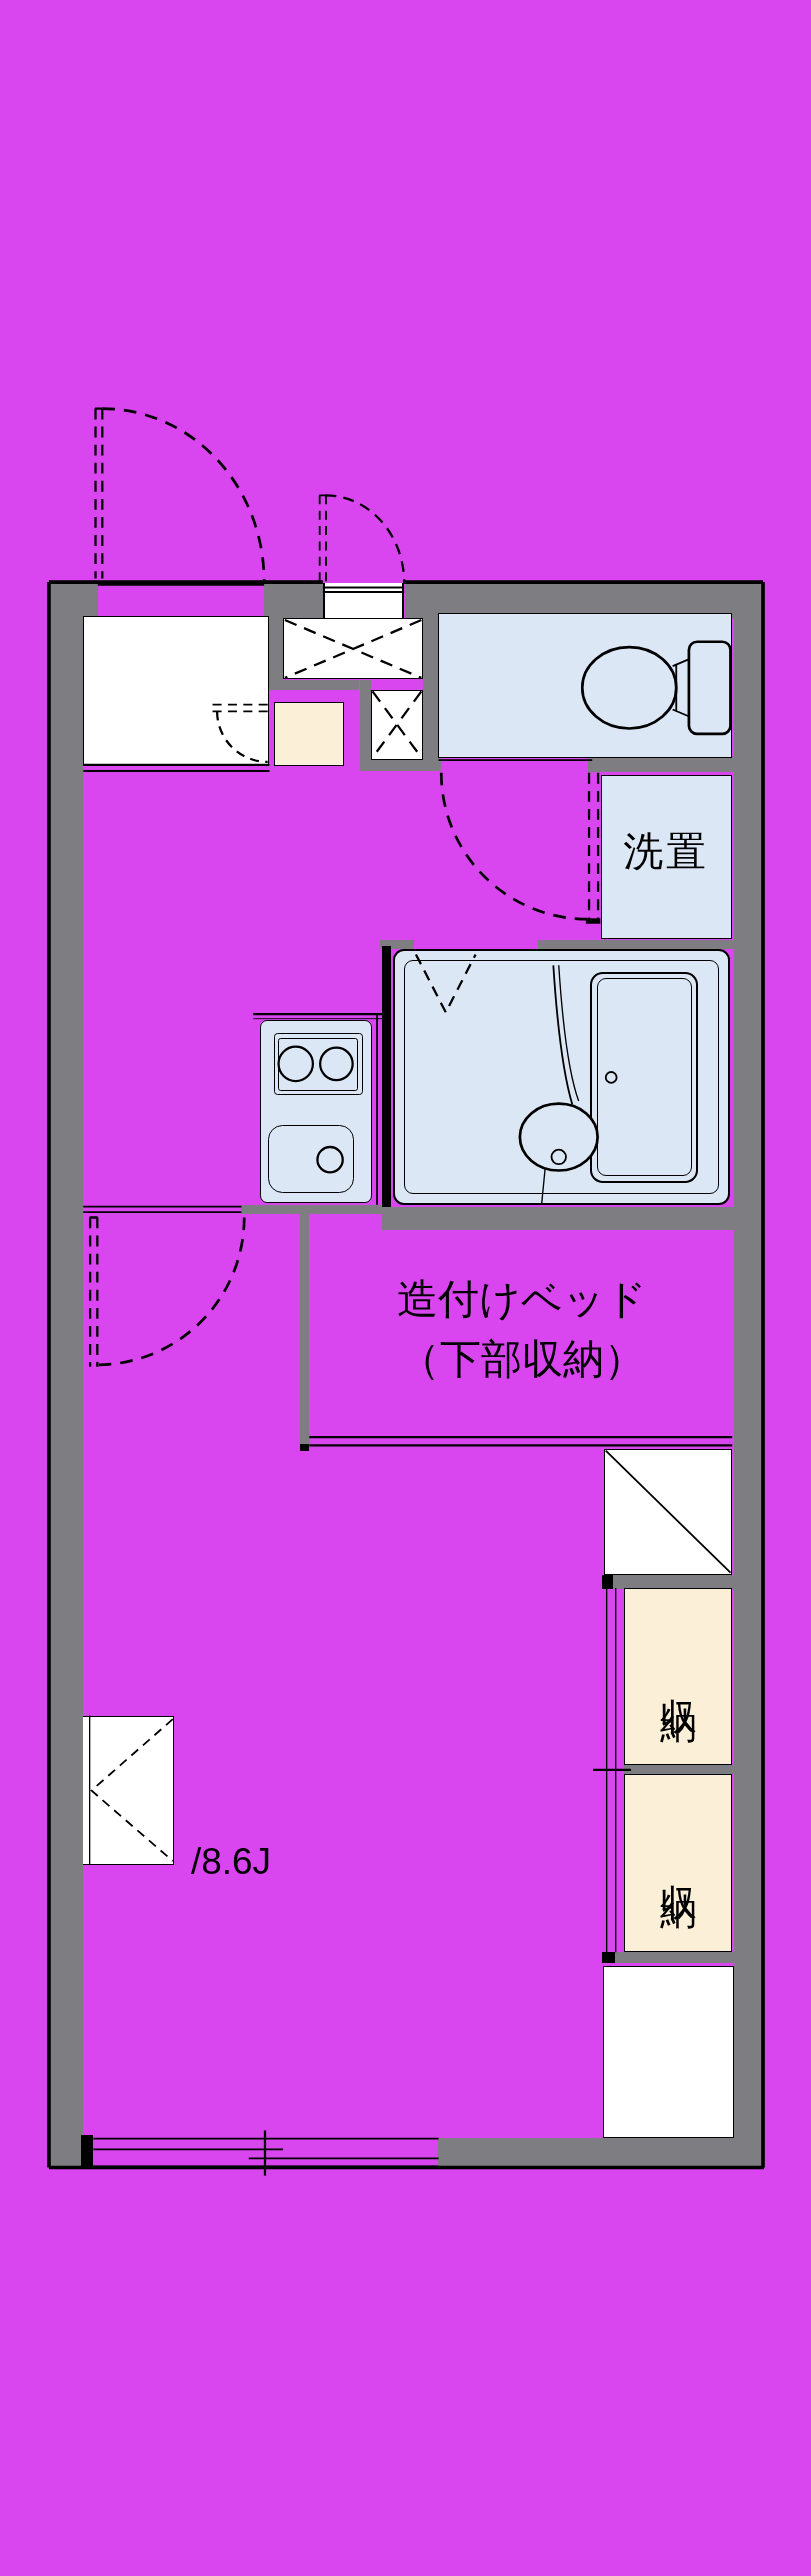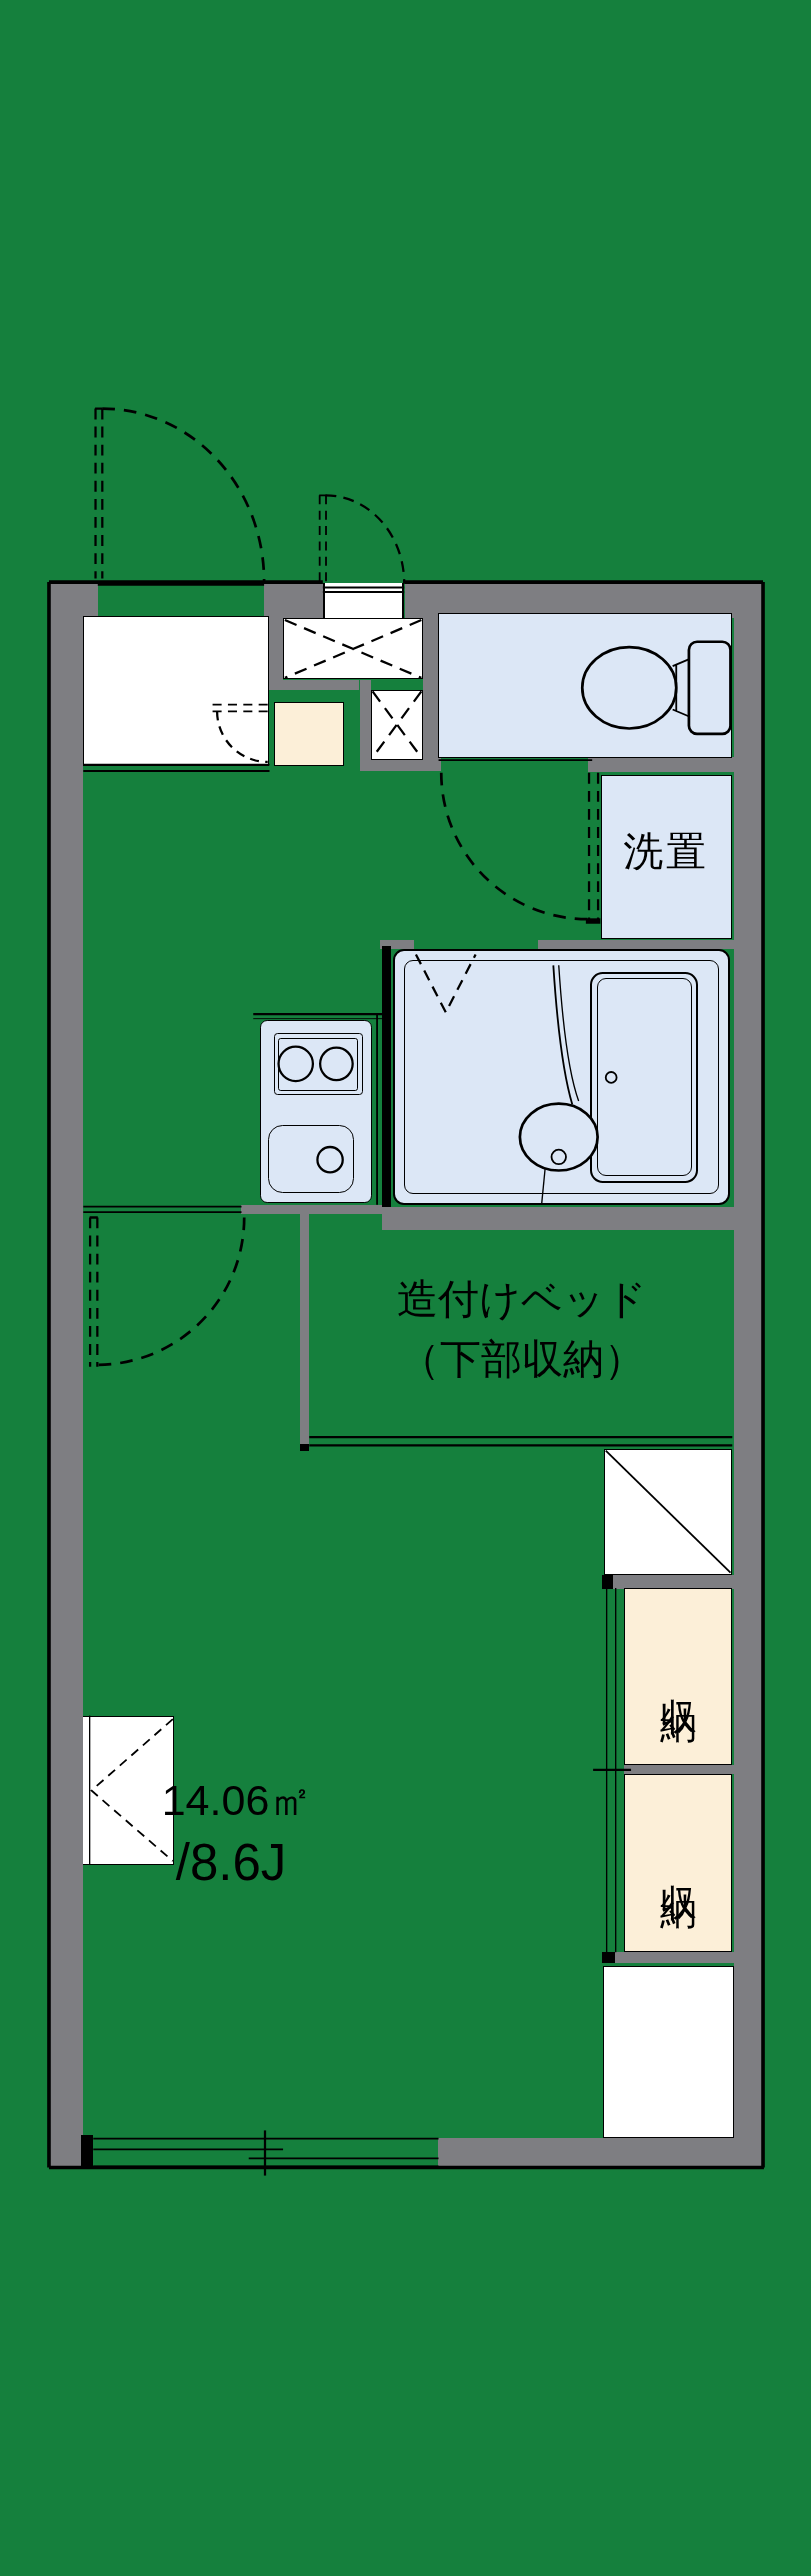--- a/index.html
+++ b/index.html
@@ -1,16 +1,16 @@
 <!DOCTYPE html>
 <html style="font-size:14.5px"><head>
 <meta charset="utf-8">
 <style>
   html,body{margin:0;padding:0;background:#fff;}
-  #canvas{position:relative;width:812px;height:2576px;background:#15803d;overflow:hidden;
+  #canvas{position:relative;width:812px;height:2576px;background:#d946ef;overflow:hidden;
           font-family:"Liberation Sans","DejaVu Sans",sans-serif;}
   .wall{position:absolute;background:#7e7e82;}
   .blk{position:absolute;background:#000;}
   .room{position:absolute;border:1.8px solid #000;box-sizing:border-box;}
   .blue{background:#dce7f6;}
   .cream{background:#fcefd8;}
   .white{background:#ffffff;}
   .label{position:absolute;transform:translate(-50%,-50%);color:#000;white-space:nowrap;
          font-family:"Liberation Sans","DejaVu Sans",sans-serif;}
   .vlabel{writing-mode:vertical-rl;text-orientation:upright;letter-spacing:9px;}
@@ -166,20 +166,19 @@
       <path d="M103,2397 H485" stroke-width="2.5"></path>
       <path d="M293,2357 V2407" stroke-width="2.5"></path>
     </g>
   </svg>
 
   <div class="label" style="left:666px;top:851px;font-size:40px;font-weight:500;letter-spacing:2.7px;">洗置</div>
 
   <div class="label" style="left:522px;top:1359px;font-size:41px;font-weight:500;">（下部収納）</div>
   <div class="label" style="left:522px;top:1299px;font-size:41px;font-weight:500;">造付けベッド</div>
 
-  <div class="label" style="left:237px;top:1801px;font-size:43px;">14.06㎡</div>
-  <div class="label" style="left:231px;top:1862px;font-size:51px;">/8.6J</div>
+  <div class="label" style="left:231px;top:1862px;font-size:37px;">/8.6J</div>
 
   <div class="label vlabel" style="left:678px;top:1678px;font-size:37px;font-weight:500;">収納</div>
   <div class="label vlabel" style="left:678px;top:1864px;font-size:37px;font-weight:500;">収納</div>
 
 </div>
 
 
 </body></html>

